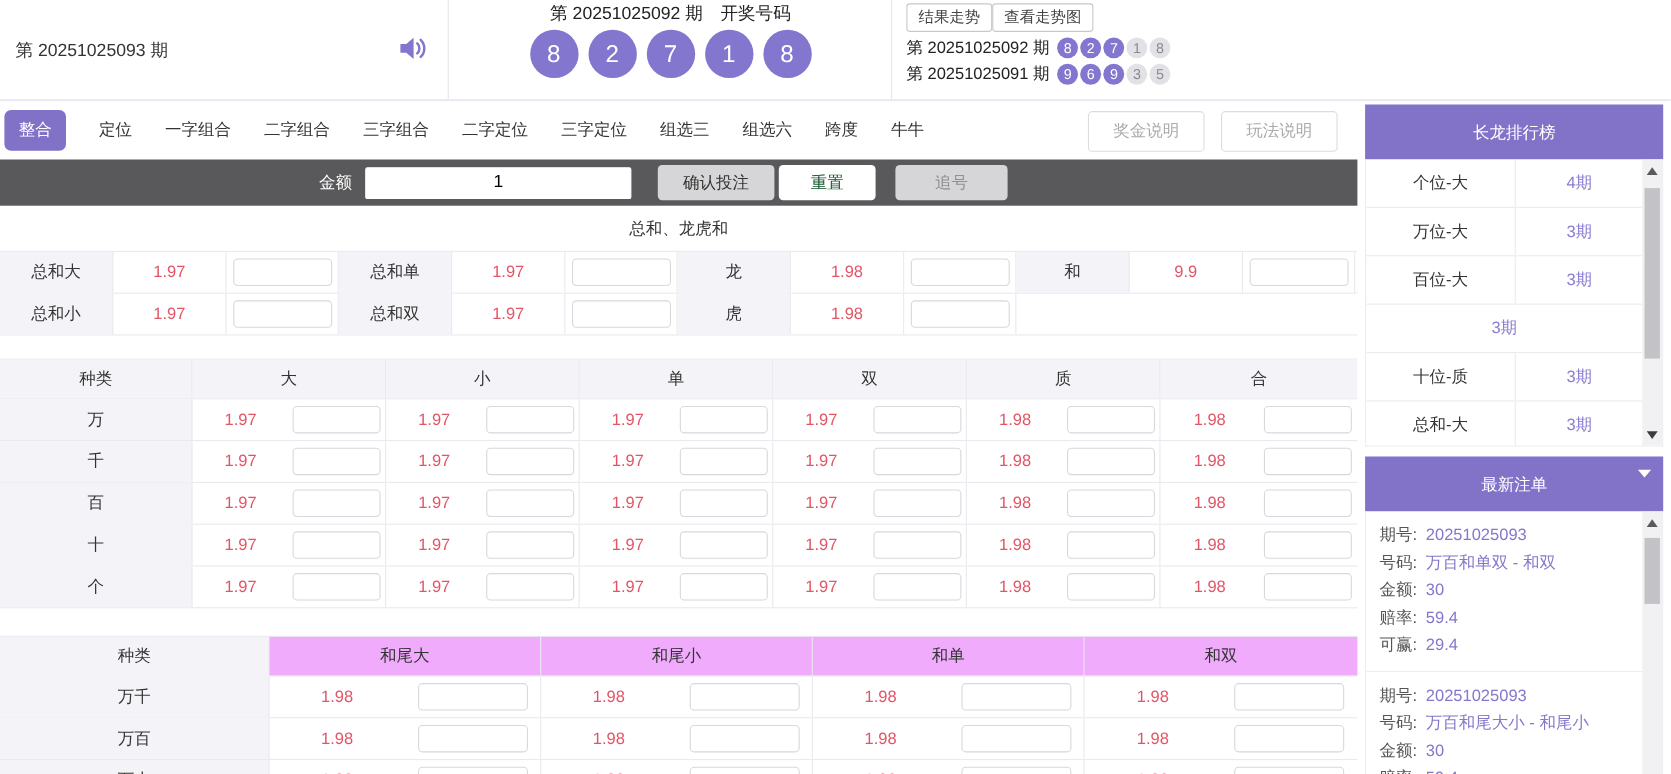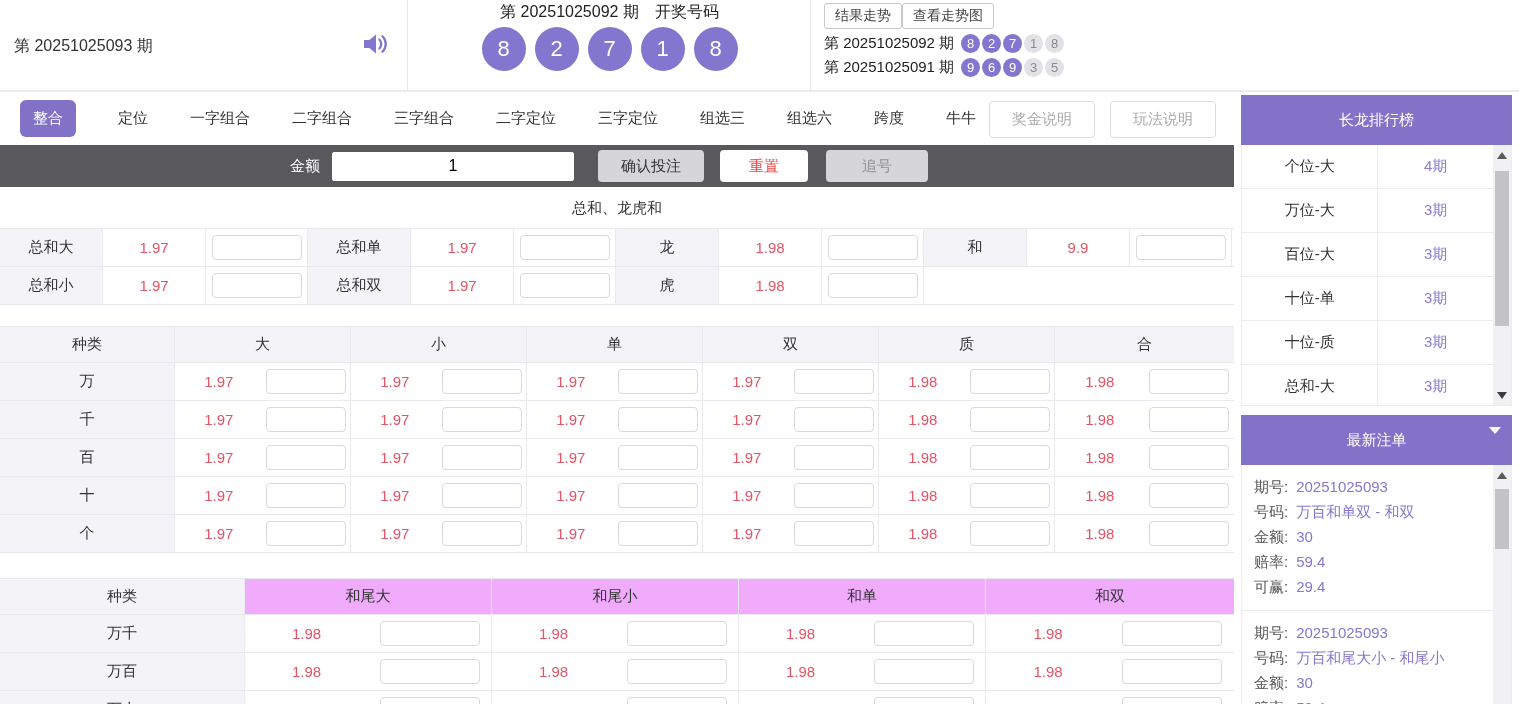--- a/index.html
+++ b/index.html
@@ -31,35 +31,35 @@
     justify-content:center; margin-left:2px; }
   .bs.hl { background:#8276cf; color:#fff; }
   .bs.dim { background:#e2e2e6; color:#8a8a90; }
 
   
   .body-row { display:flex; }
   .main-col { width:1234px; }
   .sidebar { width:271px; margin-left:7px; padding-top:3px; }
 
   
-  .tabs { height:53px; display:flex; align-items:center; padding-left:20px; gap:42px; position:relative; }
+  .tabs { height:53px; display:flex; align-items:center; padding-left:4px; gap:30px; position:relative; }
   .tab { font-size:15px; color:#333; cursor:pointer; white-space:nowrap; }
   .tab.active { background:#8172c8; color:#fff; border-radius:6px; padding:9px 13px; }
   .tabs-right { position:absolute; right:18px; top:9px; display:flex; gap:15px; }
   .info-btn { border:1px solid #dcdcdc; border-radius:4px; background:#fff; color:#ababab; font-size:15px;
     padding:8px 22px; cursor:pointer; font-family:inherit; }
 
   
   .bet-toolbar { height:42px; background:#59595b; display:flex; align-items:center; }
   .amount-label { color:#fff; font-size:15px; margin-left:290px; }
   .amount-input { width:242px; height:29px; margin-left:12px; border:1px solid #fff; border-radius:2px;
     text-align:center; font-size:16px; font-family:inherit; }
   .tb-btn { height:32px; border:none; border-radius:4px; font-size:15px; cursor:pointer; font-family:inherit; }
   .btn-confirm { margin-left:24px; width:106px; background:#d6d6d8; color:#333; }
-  .btn-reset { margin-left:16px; width:88px; background:#fff; color:#ef4444; }
+  .btn-reset { margin-left:4px; width:88px; background:#fff; color:#14532d; }
   .btn-chase { margin-left:18px; width:102px; background:#d6d6d8; color:#8f8f94; }
 
   
   .section-title { text-align:center; font-size:15px; color:#333; padding:12px 0 10px; }
 
   
   .odds-txt { color:#e25566; }
   input.bet { height:25px; border:1px solid #d8d8dd; border-radius:4px; background:#fff; }
 
   
@@ -574,21 +574,20 @@
         </div>
         <div class="rank-row">
           <div class="rank-name">万位-大</div>
           <div class="rank-count">3期</div>
         </div>
         <div class="rank-row">
           <div class="rank-name">百位-大</div>
           <div class="rank-count">3期</div>
         </div>
         <div class="rank-row">
-          <div class="rank-name">十位-单</div>
           <div class="rank-count">3期</div>
         </div>
         <div class="rank-row">
           <div class="rank-name">十位-质</div>
           <div class="rank-count">3期</div>
         </div>
         <div class="rank-row">
           <div class="rank-name">总和-大</div>
           <div class="rank-count">3期</div>
         </div>

